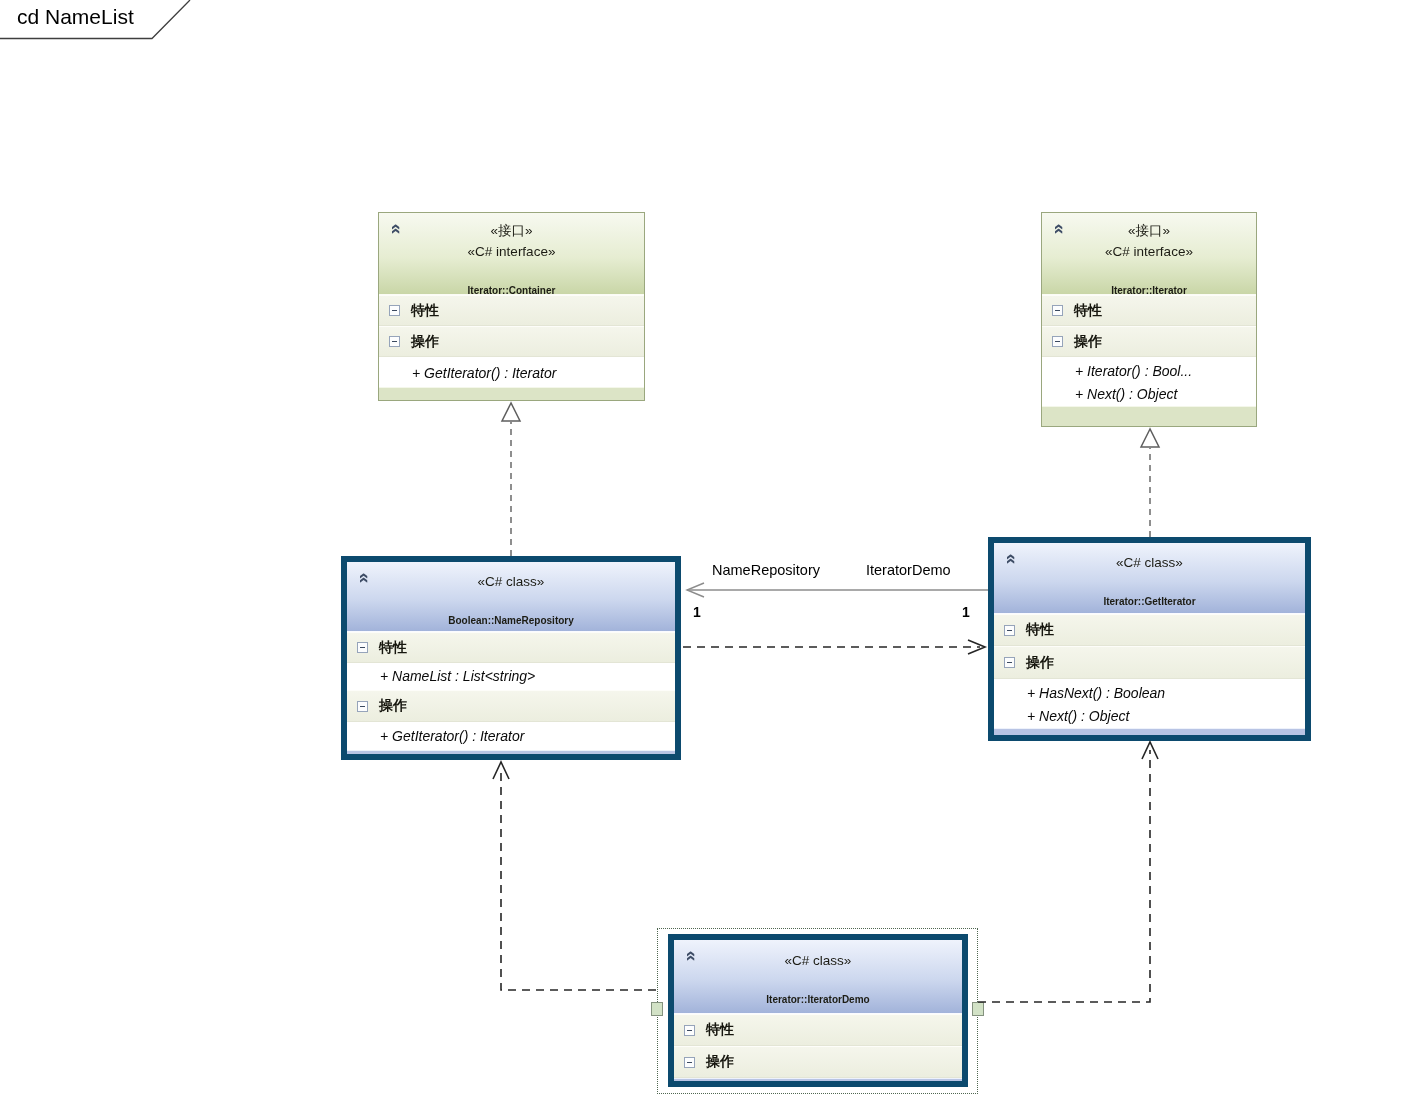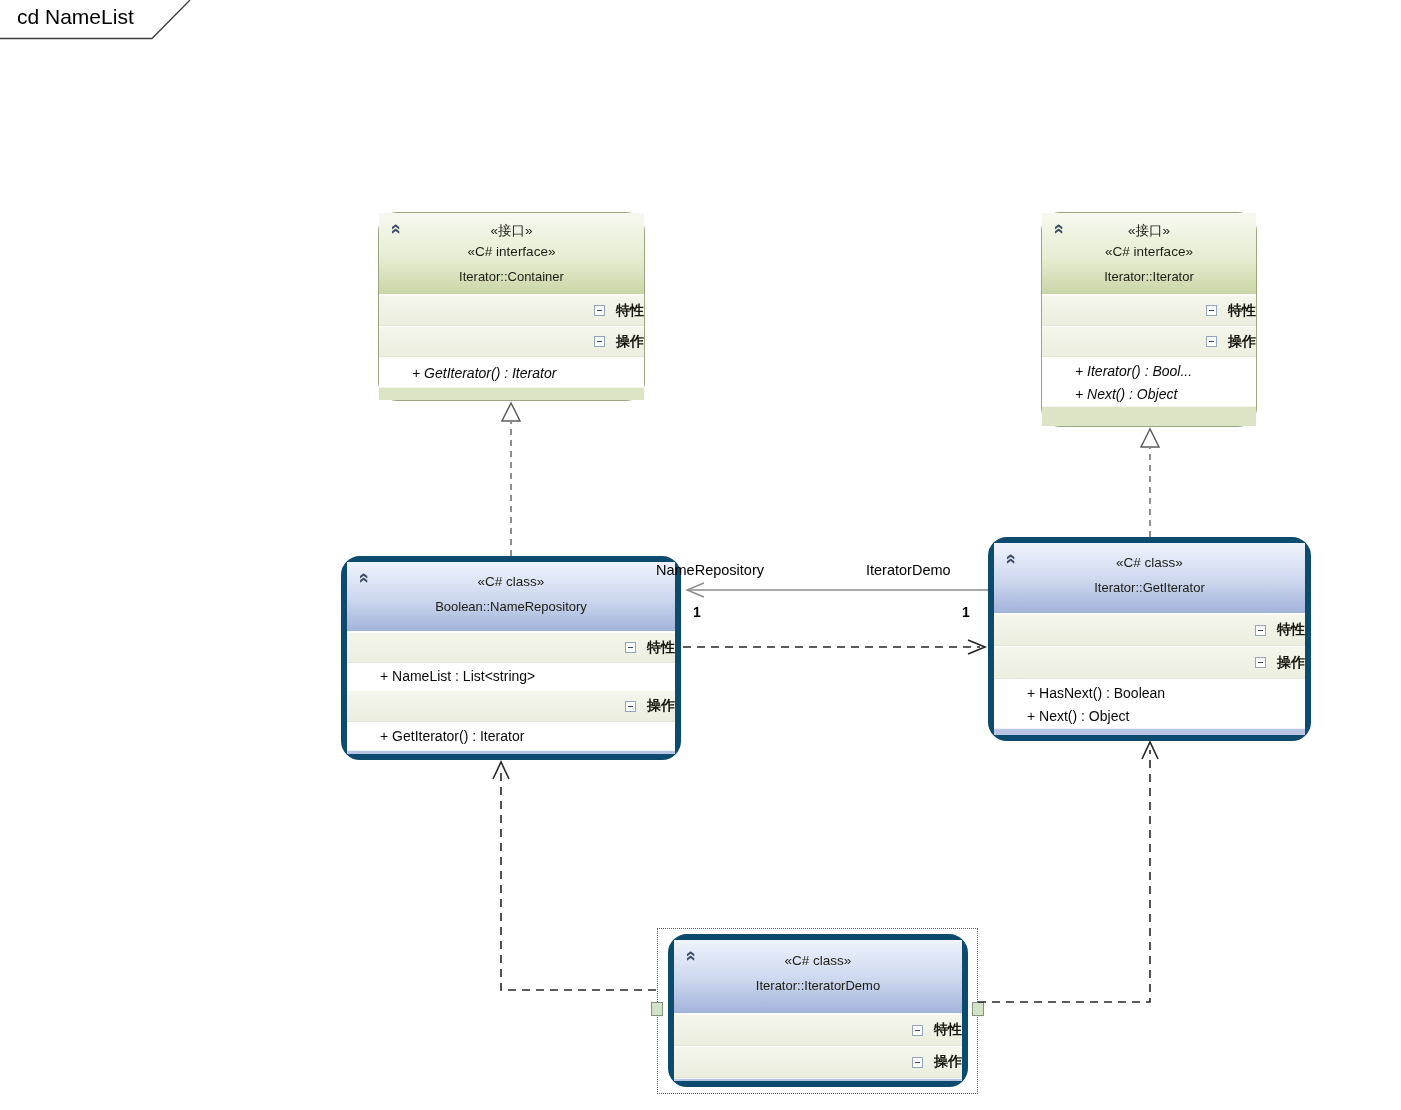--- a/index.html
+++ b/index.html
@@ -14,63 +14,62 @@
   
   .frame-label{
     position:absolute;left:17px;top:5px;font-size:21px;color:#000;
     white-space:nowrap;
   }
 
   
   .uml-box{
     position:absolute;display:flex;flex-direction:column;box-sizing:border-box;
     background:#fff;
-    border-radius:19px;
   }
   .uml-box.green{border:1px solid #9aa77e;}
   .uml-box.blue{border:6px solid #0c4a6e;}
 
   .box-header{position:relative;text-align:center;box-sizing:border-box;padding-top:7px;}
   .green .box-header{
     background:linear-gradient(180deg,#f7f9f0 0%,#e6edd2 55%,#c9d6a7 100%);
     border-bottom:1px solid #fbfcf5;
   }
   .blue .box-header{
     background:linear-gradient(180deg,#eff3fc 0%,#ccd7ee 55%,#a2b3da 100%);
     border-bottom:1px solid #fafbff;
   }
   .stereo{font-size:13.5px;line-height:21px;color:#1c1c14;}
-  .cls-name{font-size:13px;font-weight:normal;line-height:20px;margin-top:5px;color:#1c1c14;}
+  .cls-name{font-size:10px;font-weight:bold;line-height:20px;margin-top:19px;color:#1c1c14;}
 
   .chevron{position:absolute;left:9px;top:8px;width:18px;height:18px;}
   .chevron::before{
     content:"\00AB";display:inline-block;transform:rotate(90deg);
     font-size:19px;font-weight:bold;color:#3e4d66;line-height:16px;
   }
 
   .band{
     box-sizing:border-box;display:flex;align-items:center;padding-left:10px;
     background:linear-gradient(180deg,#f5f6ec 0%,#eceedf 100%);
     border-top:1px solid #fdfdf9;border-bottom:1px solid #e3e5d5;
     flex:0 0 auto;
-    justify-content:flex-end;
   }
   .minus{
     position:relative;width:11px;height:11px;box-sizing:border-box;
     border:1px solid #96a4ba;background:#fcfdfe;flex:0 0 auto;
   }
   .minus::before{
     content:"";position:absolute;left:2px;top:4px;width:5px;height:1px;background:#3c4a60;
   }
   .band-label{margin-left:11px;font-size:14px;font-weight:bold;color:#16160e;white-space:nowrap;}
 
   .members{background:#fff;flex:0 0 auto;padding-top:3px;}
   .member{
     font-size:14px;color:#0a0a0a;padding-left:33px;height:23px;line-height:23px;
     white-space:nowrap;
+    font-style:italic;
   }
   .member.it{font-style:italic;}
   .member.lg{height:27px;line-height:27px;}
 
   .footer{flex:1 1 auto;}
   .green .footer{background:#dce4c6;border-top:1px solid #f4f7ea;}
   .blue .footer{background:#b8c4e4;border-top:1px solid #eef2fb;}
 
   
   .selection{
@@ -195,21 +194,21 @@
     <span class="minus"></span>
     <span class="band-label">特性</span>
   </div>
   <div class="band" style="height:32px;">
     <span class="minus"></span>
     <span class="band-label">操作</span>
   </div>
   <div class="footer"></div>
 </div>
 
-<div class="assoc-label" style="left:656px;top:562px;">NameRepository</div>
+<div class="assoc-label" style="left:712px;top:562px;">NameRepository</div>
 <div class="assoc-label" style="left:866px;top:562px;">IteratorDemo</div>
 <div class="mult" style="left:693px;top:604px;">1</div>
 <div class="mult" style="left:962px;top:604px;">1</div>
 
 <svg class="overlay" width="1401" height="1110" viewBox="0 0 1401 1110">
 
   <g>
     <path d="M0,38.5 L152,38.5 L190,0" fill="none" stroke="#3f3f3f" stroke-width="1.3"></path>
   </g>
 

